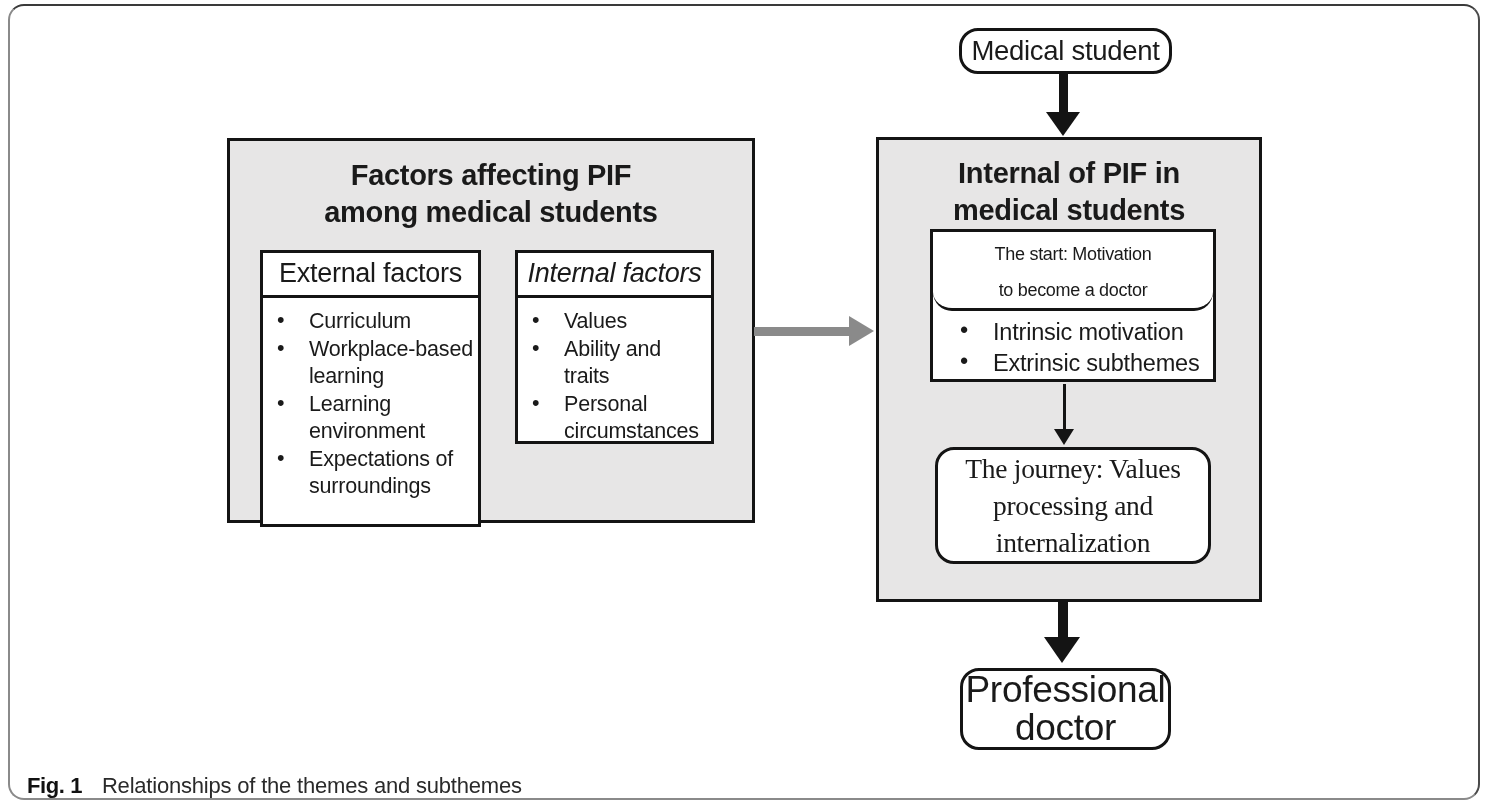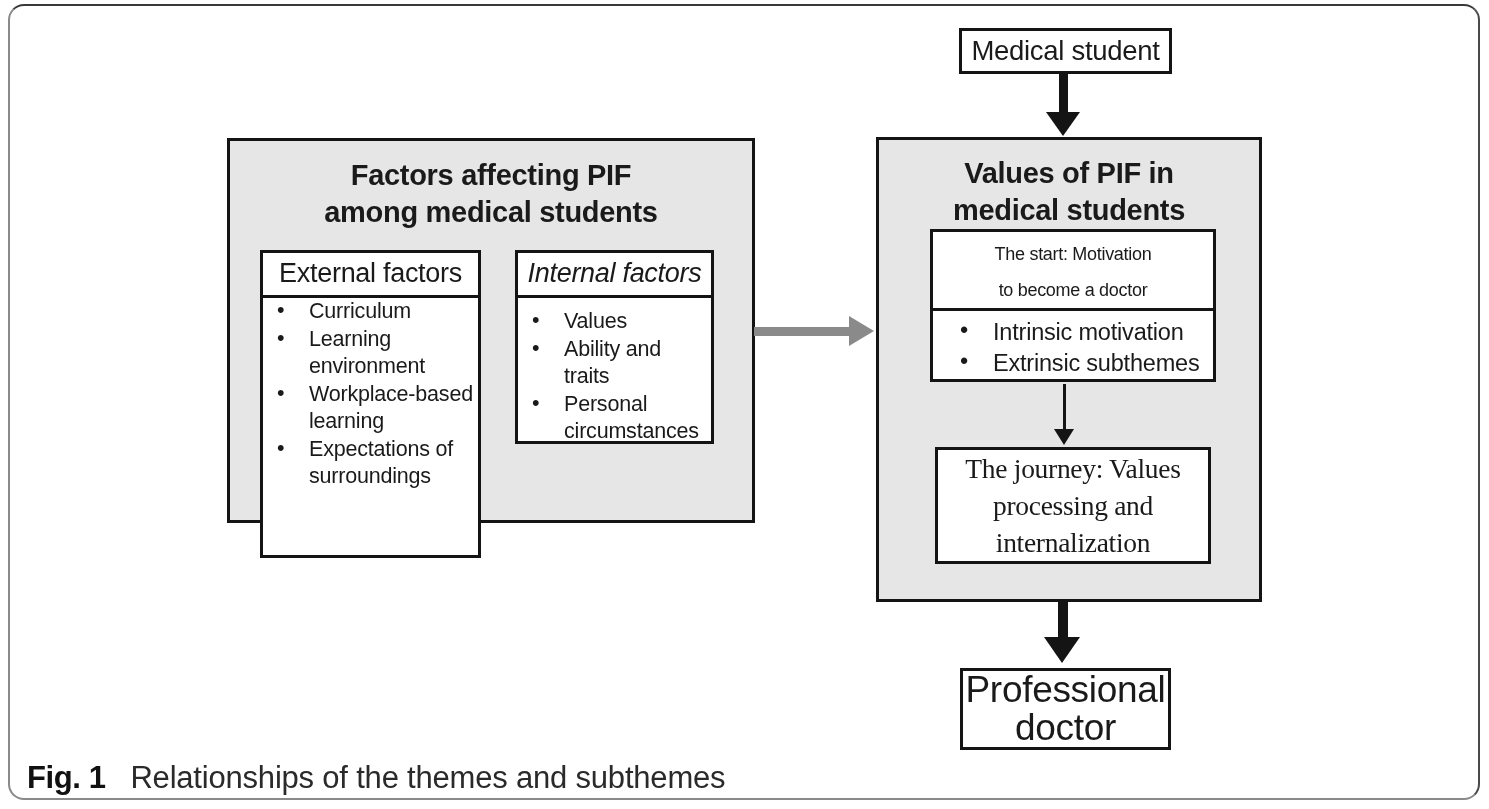--- a/index.html
+++ b/index.html
@@ -10,31 +10,31 @@
   }
   .fig-border {
     position:absolute; left:8px; top:4px; width:1472px; height:796px;
     border:2px solid #8a8a8a; border-top-color:#3a3a3a; border-right-color:#4a4a4a;
     border-radius:16px; box-sizing:border-box;
   }
   .abs { position:absolute; box-sizing:border-box; }
   .grayBox { background:#e7e6e6; border:3.5px solid #141414; }
   .whiteBox { background:#ffffff; border:3.5px solid #141414; }
   .diagText { letter-spacing:-0.3px; }
-  .centerFlex { display:flex; flex-direction:column; align-items:center; justify-content:center; text-align:center; }
+  .centerFlex { display:flex; flex-direction:column; align-items:center; justify-content:center; text-align:center;border-radius:19px; }
   .groupTitle { font-weight:bold; font-size:29px; line-height:37px; text-align:center; letter-spacing:-0.3px; }
   .subHeader { font-size:27px; line-height:40px; text-align:center; border-bottom:3.5px solid #141414; letter-spacing:-0.3px; }
   ul.bullets { list-style:none; margin:0; padding:0; }
   ul.bullets li { position:relative; padding-left:46px; font-size:21.5px; line-height:27.5px; letter-spacing:-0.2px; }
   ul.bullets li::before { content:"\2022"; position:absolute; left:14px; top:-1px; }
   ul.bullets2 { list-style:none; margin:0; padding:0; }
   ul.bullets2 li { position:relative; padding-left:44px; font-size:23.5px; line-height:31px; letter-spacing:-0.2px; }
   ul.bullets2 li::before { content:"\2022"; position:absolute; left:11px; top:-2px; }
   .shaft { background:#141414; }
-  .caption { font-size:31px; letter-spacing:-0.2px; color:#2a2a2a; }
+  .caption { font-size:22px; letter-spacing:-0.2px; color:#2a2a2a;margin-top:13px; }
   .caption b { color:#111; letter-spacing:-0.4px; }
 </style>
 </head>
 <body>
 
 <div id="stage">
 
   <div class="fig-border"></div>
 
   <div class="abs whiteBox centerFlex diagText" style="left:959px; top:28px; width:213px; height:46px; font-size:27.5px;">
@@ -44,45 +44,45 @@
   <div class="abs shaft" style="left:1059px; top:72px; width:9px; height:42px;"></div>
   <div class="abs" style="left:1046px; top:112px; width:0; height:0; border-left:17px solid transparent; border-right:17px solid transparent; border-top:24px solid #141414;"></div>
 
   <div class="abs grayBox" style="left:227px; top:138px; width:528px; height:385px;">
     <div class="groupTitle" style="margin-top:16px;">
       <div>Factors affecting PIF</div>
       <div>among medical students</div>
     </div>
   </div>
 
-  <div class="abs whiteBox" style="left:260px; top:250px; width:221px; height:308px;">
+  <div class="abs whiteBox" style="left:260px; top:250px; width:221px; height:277px;">
     <div class="subHeader" style="height:42px;">External factors</div>
-    <ul class="bullets" style="margin-top:0;">
+    <ul class="bullets" style="margin-top:10px;">
       <li>Curriculum</li>
+      <li>Workplace-based learning</li>
       <li>Learning environment</li>
-      <li>Workplace-based learning</li>
       <li>Expectations of surroundings</li>
     </ul>
   </div>
 
   <div class="abs whiteBox" style="left:515px; top:250px; width:199px; height:194px;">
     <div class="subHeader" style="height:42px;font-style:italic;">Internal factors</div>
     <ul class="bullets" style="margin-top:10px;">
       <li>Values</li>
       <li>Ability and traits</li>
       <li>Personal circumstances</li>
     </ul>
   </div>
 
   <div class="abs" style="left:754px; top:327px; width:97px; height:9px; background:#8a8a8a;"></div>
   <div class="abs" style="left:849px; top:316px; width:0; height:0; border-top:15.5px solid transparent; border-bottom:15.5px solid transparent; border-left:25px solid #8a8a8a;"></div>
 
   <div class="abs grayBox" style="left:876px; top:137px; width:386px; height:465px;">
     <div class="groupTitle" style="margin-top:15px;">
-      <div>Values of PIF in</div>
+      <div>Internal of PIF in</div>
       <div>medical students</div>
     </div>
   </div>
 
   <div class="abs whiteBox" style="left:930px; top:229px; width:286px; height:153px;">
     <div class="subHeader centerFlex" style="height:76px; font-size:18px; line-height:36px;justify-content:flex-end;">
       <div>The start: Motivation</div>
       <div>to become a doctor</div>
     </div>
     <ul class="bullets2" style="margin-top:6px;padding-left:16px;">

